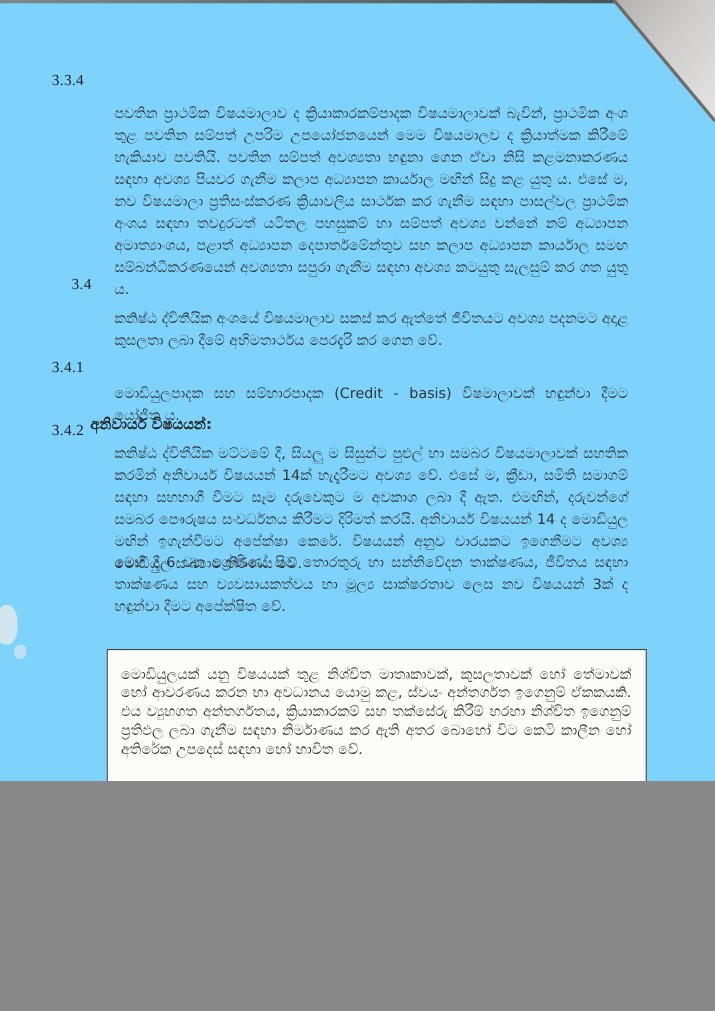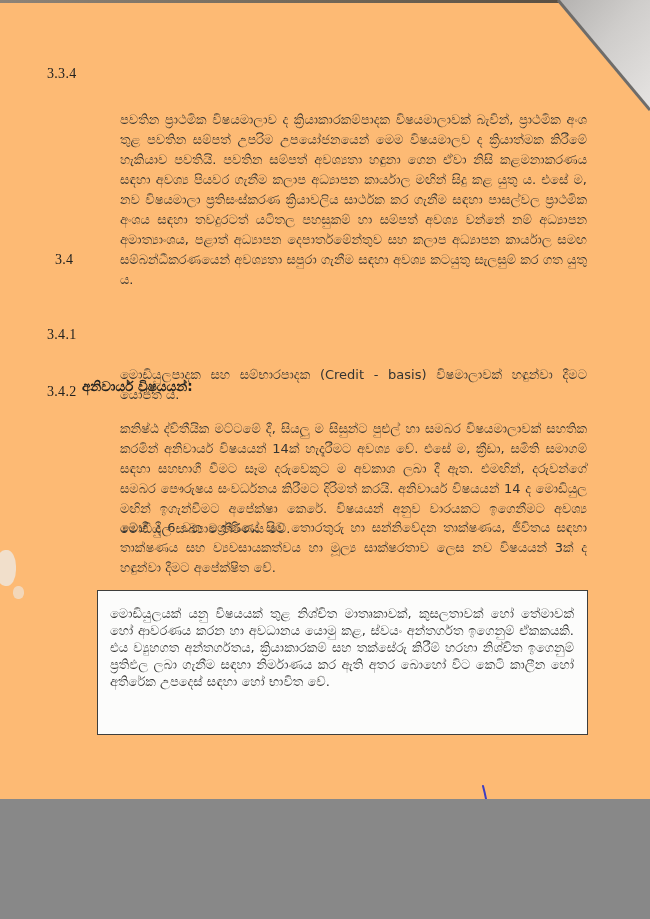--- a/index.html
+++ b/index.html
@@ -1,21 +1,21 @@
 <!DOCTYPE html>
 <html><head>
 <meta charset="utf-8">
 <style>
   html, body { margin: 0; padding: 0; background: #888; }
   .page {
     position: relative;
     width: 650px;
-    height: 799px;
+    height: 710px;
     margin: 0 auto;
-    background: #fdba74;
+    background: #7dd3fc;
     overflow: hidden;
     font-family: "DejaVu Sans", "Liberation Sans", sans-serif;
   }
   .top-edge {
     position: absolute; top: 0; left: 0;
     width: 100%; height: 3px;
     background: linear-gradient(to right, #7a7a78, #55554f 55%, #3a3a38 90%);
     opacity: .85;
   }
   .fold {
@@ -34,21 +34,21 @@
     font-size: 13.5px;
     color: #232321;
     line-height: 18px;
   }
   .para {
     font-size: 13px;
     line-height: 20px;
     text-align: justify;
     color: #343432;
     width: 467px;
-    margin: 16px;
+    margin: 0;
   }
   .callout {
     position: absolute;
     left: 97px; top: 590px;
     width: 491px; height: 145px;
     border: 1px solid #3e3e3c;
     background: #fcfcfb;
     box-sizing: border-box;
     padding: 14px 13px 0 12px;
   }
@@ -86,21 +86,22 @@
         <stop offset="1" stop-color="#e6e4e2"></stop>
       </linearGradient>
     </defs>
     <polygon points="3,0 95,0 95,110" fill="url(#foldg)"></polygon>
     <line x1="3" y1="0" x2="95" y2="110" stroke-width="3" stroke="#6e6c6a"></line>
   </svg>
 
   <span class="abs num" style="left:47px; top:66px">3.3.4</span>
   <p class="abs para" style="left:104px; top:94px">පවතින ප්‍රාථමික විෂයමාලාව ද ක්‍රියාකාරකම්පාදක විෂයමාලාවක් බැවින්, ප්‍රාථමික අංශ තුළ පවතින සම්පත් උපරිම උපයෝජනයෙන් මෙම විෂයමාලව ද ක්‍රියාත්මක කිරීමේ හැකියාව පවතියි. පවතින සම්පත් අවශ්‍යතා හඳුනා ගෙන ඒවා නිසි කළමනාකරණය සඳහා අවශ්‍ය පියවර ගැනීම කලාප අධ්‍යාපන කාර්යාල මඟින් සිදු කළ යුතු ය. එසේ ම, නව විෂයමාලා ප්‍රතිසංස්කරණ ක්‍රියාවලිය සාර්ථක කර ගැනීම සඳහා පාසල්වල ප්‍රාථමික අංශය සඳහා තවදුරටත් යටිතල පහසුකම් හා සම්පත් අවශ්‍ය වන්නේ නම් අධ්‍යාපන අමාත්‍යාංශය, පළාත් අධ්‍යාපන දෙපාර්තමේන්තුව සහ කලාප අධ්‍යාපන කාර්යාල සමඟ සම්බන්ධීකරණයෙන් අවශ්‍යතා සපුරා ගැනීම සඳහා අවශ්‍ය කටයුතු සැලසුම් කර ගත යුතු ය.</p>
 
-  <span class="abs num" style="left:55px; top:252px">3.4</span>
+  <span class="abs num" style="left:65px; top:252px">3.4</span>
+  <p class="abs para" style="left:104px; top:281px">කනිෂ්ඨ ද්විතීයික අංශයේ විෂයමාලාව සකස් කර ඇත්තේ ජීවිතයට අවශ්‍ය පදනමට අදාළ කුසලතා ලබා දීමේ අභිමතාර්ථය පෙරදැරි කර ගෙන වේ.</p>
 
   <span class="abs num" style="left:47px; top:327px">3.4.1</span>
   <p class="abs para" style="left:104px; top:349px">මොඩියුලපාදක සහ සම්භාරපාදක (Credit - basis) විෂමාලාවක් හඳුන්වා දීමට යෝජිත ය.</p>
 
   <span class="abs num" style="left:47px; top:384px">3.4.2</span>
   <span class="abs head" style="left:82px; top:377px; width:400px">අනිවාර්ය විෂයයන්:</span>
   <p class="abs para" style="left:104px; top:403px">කනිෂ්ඨ ද්විතීයික මට්ටමේ දී, සියලු ම සිසුන්ට පුළුල් හා සමබර විෂයමාලාවක් සහතික කරමින් අනිවාර්ය විෂයයන් 14ක් හැදෑරීමට අවශ්‍ය වේ. එසේ ම, ක්‍රීඩා, සමිති සමාගම් සඳහා සහභාගී වීමට සෑම දරුවෙකුට ම අවකාශ ලබා දී ඇත. එමඟින්, දරුවන්ගේ සමබර පෞරුෂය සංවර්ධනය කිරීමට දිරිමත් කරයි. අනිවාර්ය විෂයයන් 14 ද මොඩියුල මඟින් ඉගැන්වීමට අපේක්ෂා කෙරේ. විෂයයන් අනුව වාරයකට ඉගෙනීමට අවශ්‍ය මොඩියුල සංඛ්‍යාව තීරණය වේ.</p>
   <p class="abs para" style="left:104px; top:502px">මෙහි දී 6 වන ශ්‍රේණියේ සිට තොරතුරු හා සන්නිවේදන තාක්ෂණය, ජීවිතය සඳහා තාක්ෂණය සහ ව්‍යවසායකත්වය හා මූල්‍ය සාක්ෂරතාව ලෙස නව විෂයයන් 3ක් ද හඳුන්වා දීමට අපේක්ෂිත වේ.</p>
 
   <div class="callout">

